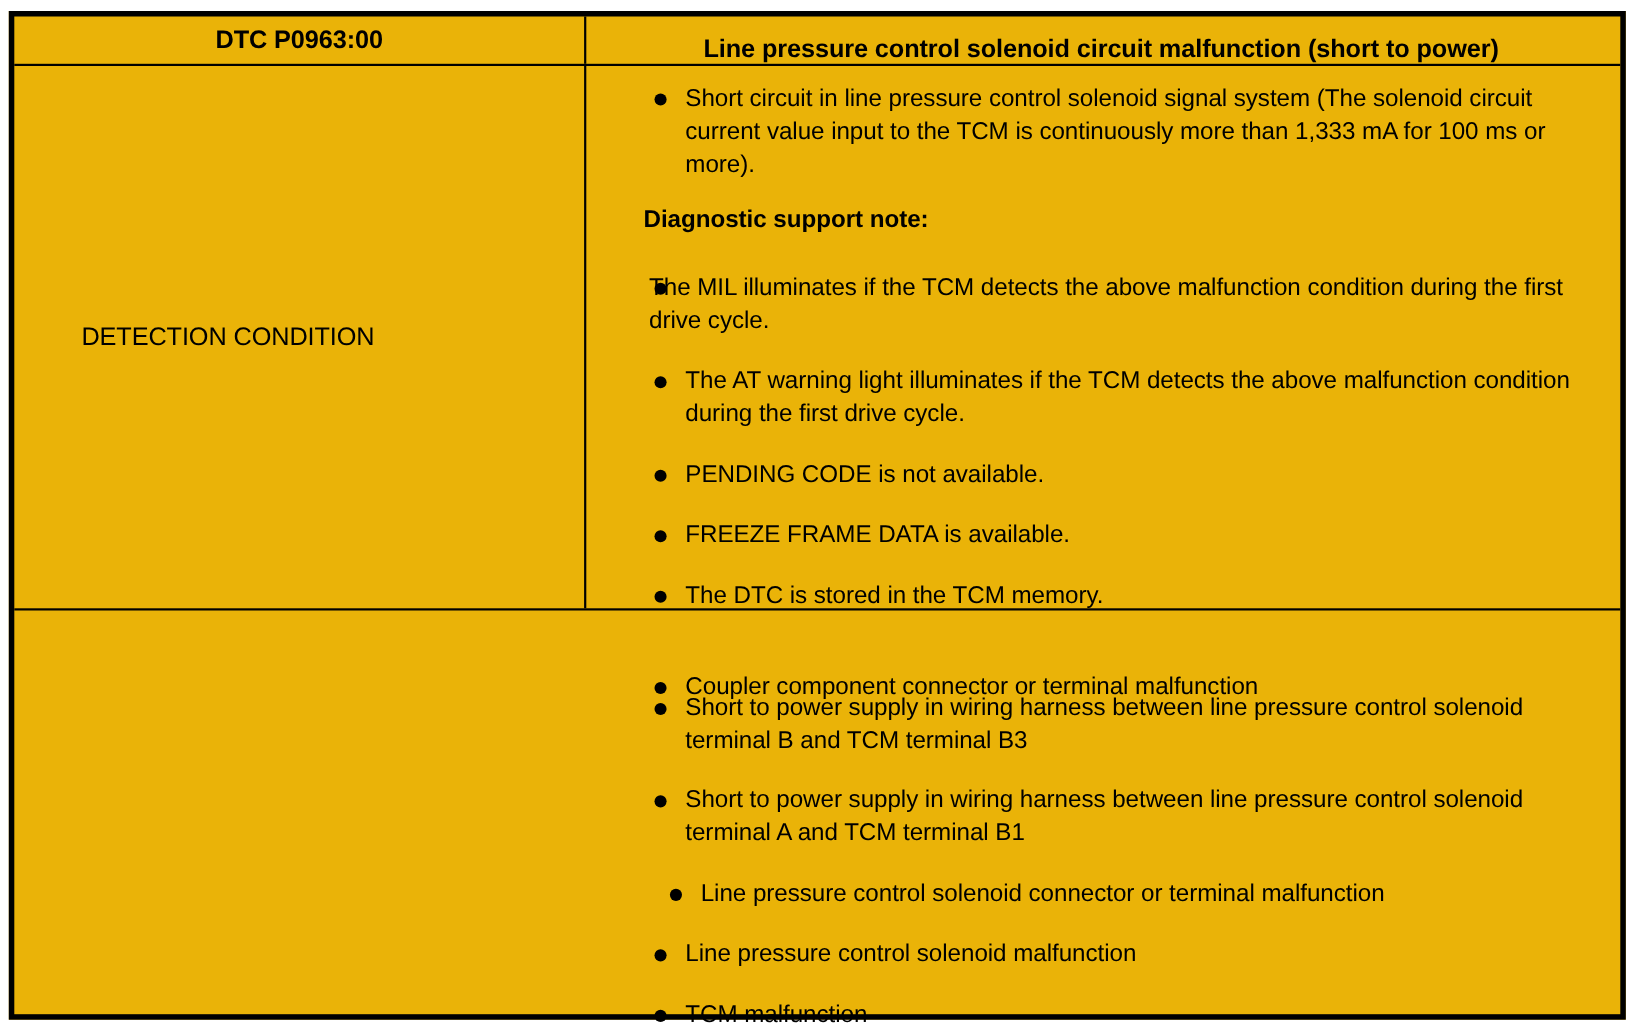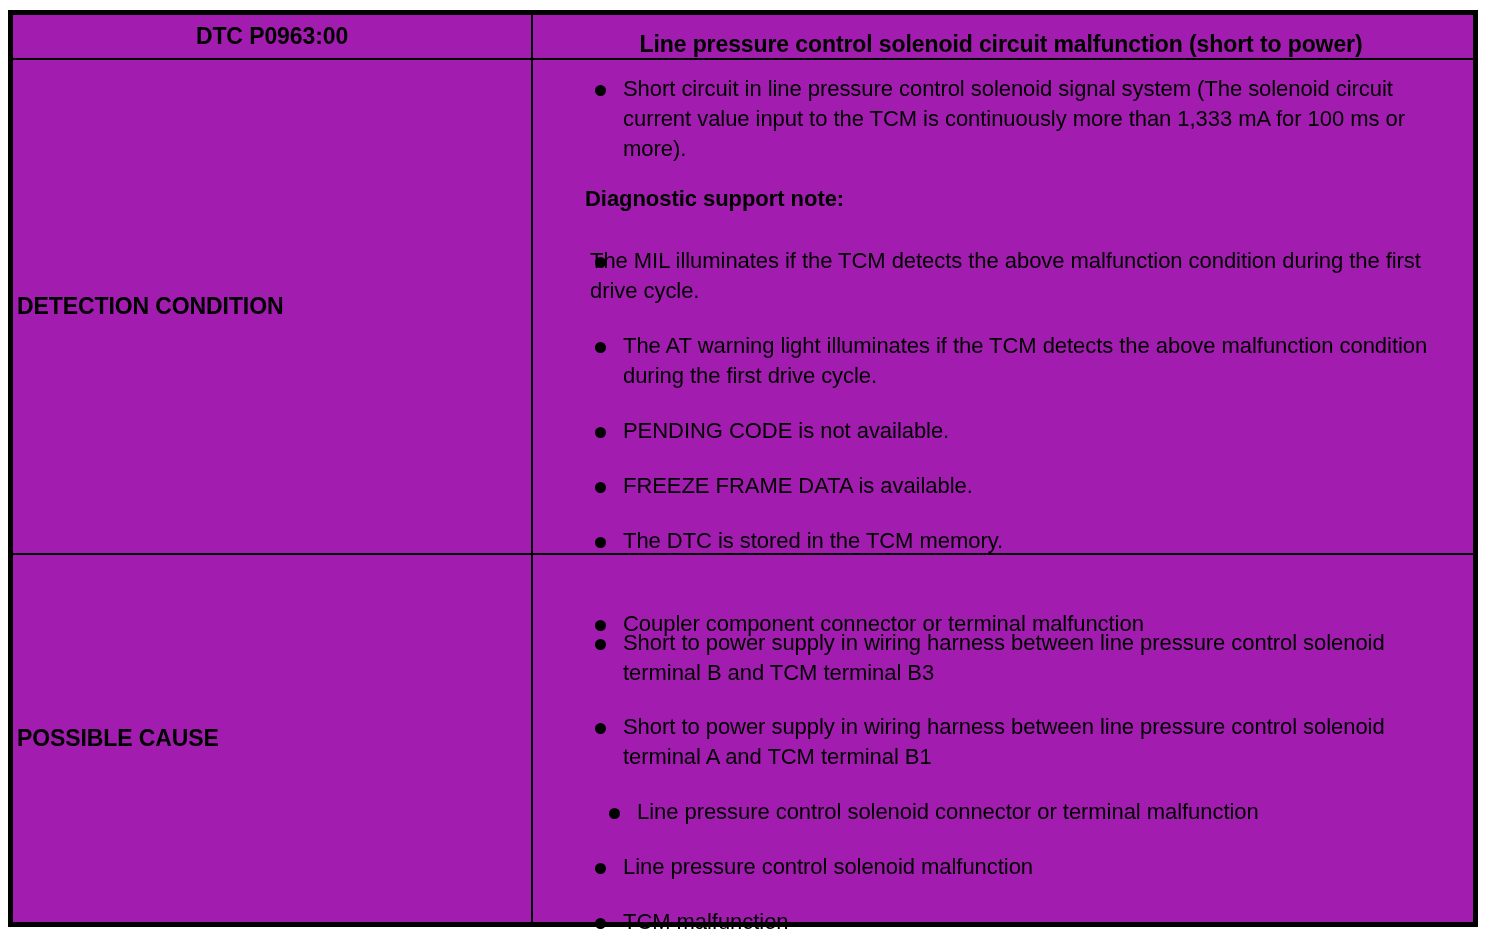--- a/index.html
+++ b/index.html
@@ -24,21 +24,21 @@
 
   
   .dtc-table {
     position: absolute;
     left: 8px;
     top: 10px;
     width: 1470px;
     height: 917px;
     box-sizing: border-box;
     border: 5px solid #000000;
-    background: #a21caf;
+    background: #eab308;
   }
 
   .table-inner {
     position: relative;
     width: 100%;
     height: 100%;
     box-sizing: border-box;
   }
 
   
@@ -105,24 +105,25 @@
     top: 0;
     width: 520px;
     height: 100%;
     box-sizing: border-box;
     border-right: 2px solid #000000;
     display: flex;
     align-items: center;
   }
   .label-text {
     font-size: 23px;
-    font-weight: bold;
-    padding-left: 4px;
+    font-weight: normal;
+    padding-left: 17px;
     letter-spacing: -0.1px;
     white-space: nowrap;
+    margin-left: 44px;
   }
 
   .content-cell {
     position: absolute;
     left: 520px;
     top: 0;
     right: 0;
     height: 100%;
     box-sizing: border-box;
     padding: 0;
@@ -225,23 +226,20 @@
             <li class="b5">
               <span class="dot"></span>
               <span class="txt">The DTC is stored in the TCM memory.</span>
             </li>
           </ul>
           <div class="note-line detect-note">Diagnostic support note:</div>
         </div>
       </div>
 
       <div class="body-row row-cause">
-        <div class="label-cell">
-          <span class="label-text">POSSIBLE CAUSE</span>
-        </div>
         <div class="content-cell">
           <ul class="bullets cause-list">
             <li class="c0">
               <span class="dot"></span>
               <span class="txt">Coupler component connector or terminal malfunction</span>
             </li>
             <li class="c1">
               <span class="dot"></span>
               <span class="txt">Short to power supply in wiring harness between line pressure control solenoid terminal B and TCM terminal B3</span>
             </li>

